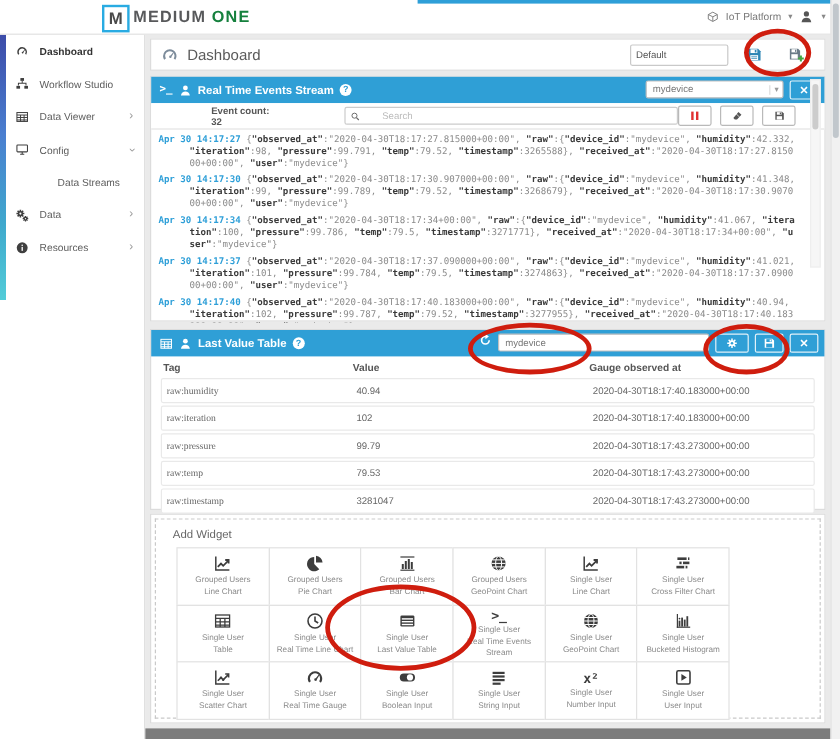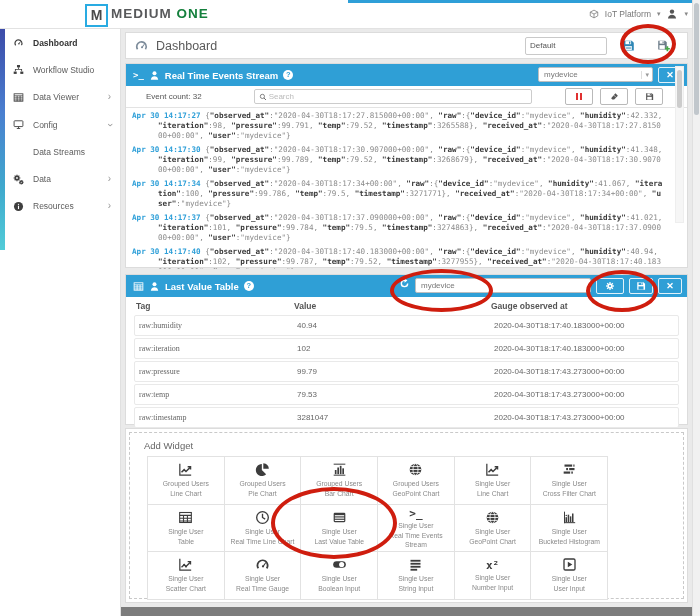--- a/index.html
+++ b/index.html
@@ -18,21 +18,21 @@
   .tb-right .svgi{width:10px;height:10px;display:inline-block;}
   .caret{font-size:7px;color:#888;}
 
   
   .sidebar{position:absolute;left:0;top:28px;width:120px;bottom:0;background:#fff;border-right:1px solid #e0e0e0;z-index:4;}
   .side-strip{position:absolute;left:0;top:0;width:5px;height:222px;background:linear-gradient(#3c4ba8,#4a7fd0 38%,#3fa9cd 72%,#52ccd8);}
   .side-items{padding-top:1px;}
   .side-item{position:relative;height:27.3px;display:flex;align-items:center;padding-left:13px;color:#5c5c5c;font-size:8.5px;cursor:pointer;}
   .side-item .svgi{width:11px;height:11px;margin-right:9px;color:#3f3f3f;flex:none;}
   .side-item.active{color:#333;font-weight:bold;}
-  .side-item.sub{padding-left:33px;}
+  .side-item.sub{padding-left:48px;}
   .side-chev{position:absolute;right:9px;color:#999;font-size:10px;line-height:1;}
   .side-chev.down{display:inline-block;transform:rotate(90deg);}
 
   
   .main-bg{position:absolute;left:120px;top:28px;right:8px;bottom:0;background:#eaeaea;}
   .card{position:absolute;left:125px;width:563px;background:#fff;border:1px solid #dcdcdc;box-sizing:border-box;}
 
   
   .dash-header{top:32px;height:27px;display:flex;align-items:center;}
   .dash-header .svgi{width:15px;height:15px;margin:0 7px 0 8px;color:#7d8c9b;}
@@ -49,22 +49,22 @@
   .help-dot{width:10px;height:10px;border-radius:50%;background:#fff;color:#2f9fd6;font-size:7.5px;font-weight:bold;text-align:center;line-height:10px;flex:none;}
   .head-right{margin-left:auto;display:flex;align-items:flex-start;gap:5px;}
   .head-input{height:15px;border:1px solid #bfbfbf;border-radius:2px;background:#fff;color:#777;font-size:8px;display:flex;align-items:center;padding:0 3px 0 5px;box-sizing:border-box;}
   .head-input .icaret{margin-left:auto;color:#999;font-size:7px;border-left:1px solid #ddd;padding-left:3px;}
   .head-btn{width:24px;height:16px;border:1px solid rgba(255,255,255,.85);border-radius:2px;display:flex;align-items:center;justify-content:center;color:#fff;font-size:9px;font-weight:bold;box-sizing:border-box;cursor:pointer;}
   .head-btn .svgi{width:10px;height:10px;color:#fff;}
 
   
   .rtes{top:63px;height:205px;}
   .rtes-toolbar{height:21px;border-bottom:1px solid #e3e3e3;display:flex;align-items:center;background:#fff;}
-  .evcount{margin-left:20px;font-size:8px;color:#555;}
-  .search-box{margin-left:52px;width:278px;height:15px;border:1px solid #ccc;border-radius:2px;display:flex;align-items:center;padding:0 4px;gap:0;box-sizing:border-box;}
+  .evcount{margin-left:50px;font-size:8px;color:#555;font-weight:bold;}
+  .search-box{margin-left:52px;width:278px;height:15px;border:1px solid #ccc;border-radius:2px;display:flex;align-items:center;padding:0 4px;gap:16px;box-sizing:border-box;}
   .search-box .svgi{width:8px;height:8px;color:#666;}
   .search-box input{border:none;outline:none;flex:1;font-size:8px;color:#555;font-family:"Liberation Sans",sans-serif;}
   .search-box input::placeholder{color:#bbb;}
   .tool-btns{margin-left:auto;margin-right:24px;display:flex;gap:7px;}
   .tool-btn{width:26px;height:15px;border:1px solid #b9b9b9;border-radius:2px;display:flex;align-items:center;justify-content:center;gap:1.5px;cursor:pointer;background:#fff;}
   .tool-btn .svgi{width:9px;height:9px;color:#555;}
   .pbar{width:2.2px;height:7px;background:#e03131;}
   .stream{position:relative;height:161px;overflow:hidden;padding:3px 22px 0 6px;font-family:"DejaVu Sans Mono",monospace;font-size:7.6px;line-height:10px;color:#8b8b8b;box-sizing:border-box;}
   .event{margin-bottom:4px;padding-left:26px;text-indent:-26px;word-break:break-all;}
   .event .ts{color:#2e9fd8;font-weight:bold;}

